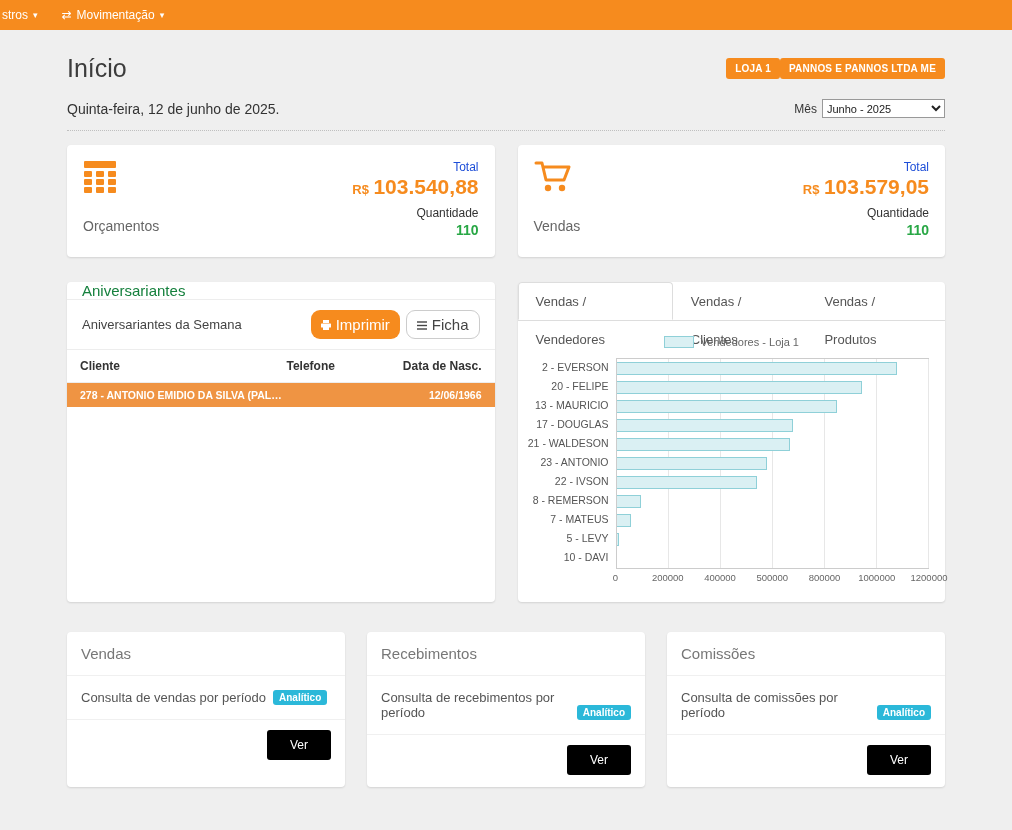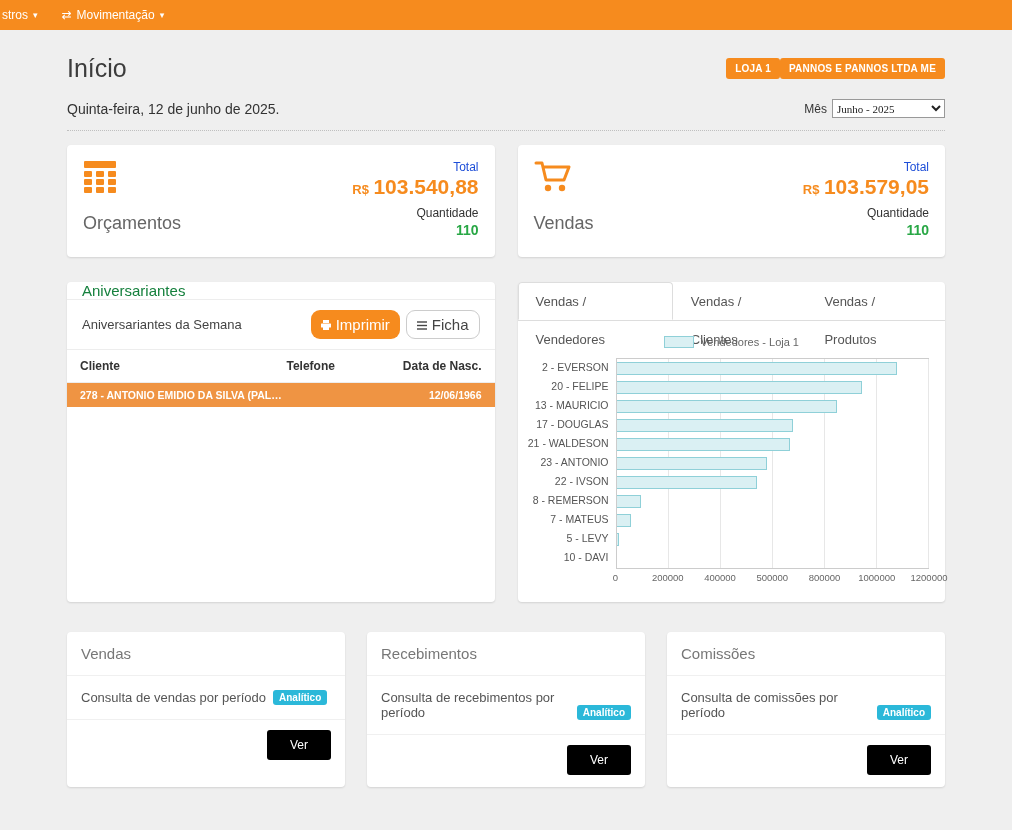--- a/index.html
+++ b/index.html
@@ -17,30 +17,30 @@
   .container { padding:0 67px; }
 
   .header-row { display:flex; justify-content:space-between; align-items:center; margin-top:24px; }
   .page-title { font-size:25px; font-weight:500; color:#3c3c3c; }
   .badges { display:flex; gap:0; }
   .badge-orange { background:#f68b1e; color:#fff; font-size:10px; font-weight:bold; padding:5px 9px; border-radius:3px; letter-spacing:.2px; cursor:pointer; }
 
   .date-row { display:flex; justify-content:space-between; align-items:center; margin-top:16px; padding-bottom:12px; border-bottom:1px dotted #bfbfbf; }
   .date-text { font-size:14px; color:#333; }
   .month-box { display:flex; align-items:center; gap:5px; font-size:12px; color:#333; }
-  .month-box select { font-size:11px; font-family:Liberation Serif, serif; height:19px; width:113px; border:1px solid #999; background:#fff; color:#222; }
+  .month-box select { font-size:11px; font-family:Liberation Sans, sans-serif; height:19px; width:123px; border:1px solid #999; background:#fff; color:#222; }
 
   .row { display:flex; gap:23px; }
   .card { background:#fff; border-radius:4px; box-shadow:0 1px 2px rgba(0,0,0,0.12); }
 
   
   .summary-row { margin-top:14px; }
   .summary-card { flex:1; height:112px; padding:15px 16px; display:flex; justify-content:space-between; }
   .summary-left { display:flex; flex-direction:column; justify-content:space-between; }
-  .summary-label { font-size:18px; color:#666; padding-bottom:8px; }
+  .summary-label { font-size:14px; color:#666; padding-bottom:8px; }
   .summary-right { text-align:right; }
   .total-label { font-size:12px; color:#1d4ed8; }
   .amount { color:#f68b1e; font-weight:bold; margin-top:1px; }
   .amount .cur { font-size:13px; }
   .amount .val { font-size:21px; }
   .qty-label { font-size:12px; color:#333; margin-top:7px; }
   .qty-val { font-size:14px; font-weight:bold; color:#28a745; margin-top:2px; }
 
   
   .middle-row { margin-top:25px; }

